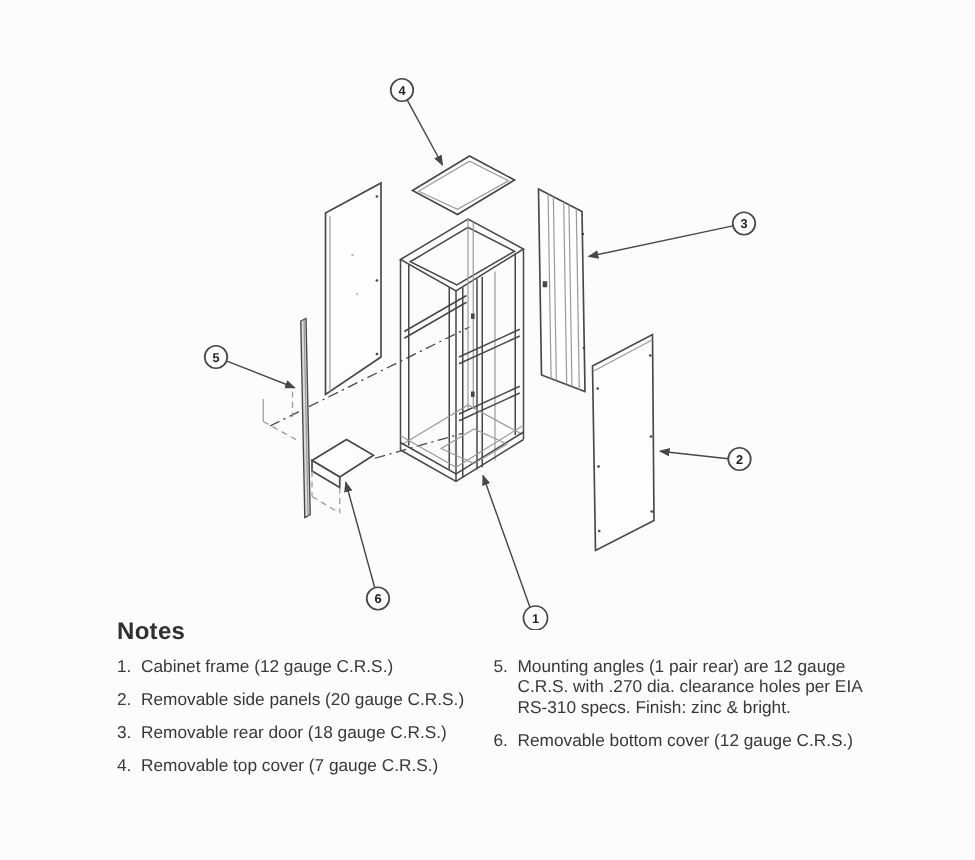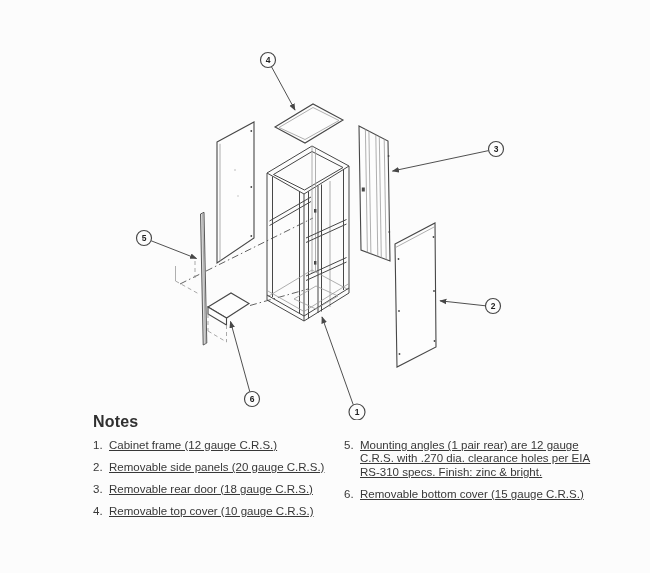--- a/index.html
+++ b/index.html
@@ -13,28 +13,28 @@
   .ln{stroke:var(--line); fill:none; stroke-width:1;}
   .lt{stroke:var(--line-light); fill:none; stroke-width:.8;}
   .panel{fill:var(--paper); stroke:var(--line); stroke-width:1.1;}
   .dash{stroke:var(--line); stroke-width:.85; fill:none; stroke-dasharray:7 3 1.5 3;}
   .dash2{stroke:var(--line-light); stroke-width:.85; fill:none; stroke-dasharray:4 3;}
   .leader{stroke:var(--line); stroke-width:.95; fill:none; marker-end:url(#arw);}
   .co{fill:var(--paper); stroke:var(--line); stroke-width:1.15;}
   .con{font-size:8.5px; font-weight:bold; fill:#222; text-anchor:middle;}
   .dot{fill:var(--line);}
   .mk{fill:var(--line);}
-  .notes{position:absolute; left:78px; top:413px; width:556px; color:var(--text);margin-left:15px;}
+  .notes{position:absolute; left:78px; top:413px; width:556px; color:var(--text);}
   .notes-title{font-size:16px; font-weight:bold; letter-spacing:.2px; color:#303030; margin-bottom:8px;}
   .notes-cols{display:flex; margin-top:2px;}
   .col-left{width:251px; flex:0 0 251px;}
   .col-right{flex:1;}
   .note-item{display:flex; font-size:11.5px; line-height:13.4px; margin-bottom:8.5px;}
   .note-num{flex:0 0 16px;}
-  .note-text{white-space:pre-line; flex:1;text-decoration:underline;}
+  .note-text{white-space:pre-line; flex:1;}
 </style>
 </head>
 <body>
 
 <div class="page">
 
   <svg width="650" height="420" viewBox="0 0 650 420">
     <defs>
       <marker id="arw" viewBox="0 0 10 10" refX="9" refY="5" markerWidth="7.5" markerHeight="7.5" orient="auto">
         <path class="mk" d="M0,1 L10,5 L0,9 z"></path>
@@ -185,31 +185,31 @@
         <div class="note-item">
           <span class="note-num">2.</span>
           <span class="note-text">Removable side panels (20 gauge C.R.S.)</span>
         </div>
         <div class="note-item">
           <span class="note-num">3.</span>
           <span class="note-text">Removable rear door (18 gauge C.R.S.)</span>
         </div>
         <div class="note-item">
           <span class="note-num">4.</span>
-          <span class="note-text">Removable top cover (10 gauge C.R.S.)</span>
+          <span class="note-text">Removable top cover (7 gauge C.R.S.)</span>
         </div>
       </div>
       <div class="col-right">
         <div class="note-item">
           <span class="note-num">5.</span>
           <span class="note-text">Mounting angles (1 pair rear) are 12 gauge
 C.R.S. with .270 dia. clearance holes per EIA
 RS-310 specs. Finish: zinc &amp; bright.</span>
         </div>
         <div class="note-item">
           <span class="note-num">6.</span>
-          <span class="note-text">Removable bottom cover (15 gauge C.R.S.)</span>
+          <span class="note-text">Removable bottom cover (12 gauge C.R.S.)</span>
         </div>
       </div>
     </div>
   </div>
 
 </div>
 
 </body></html>

